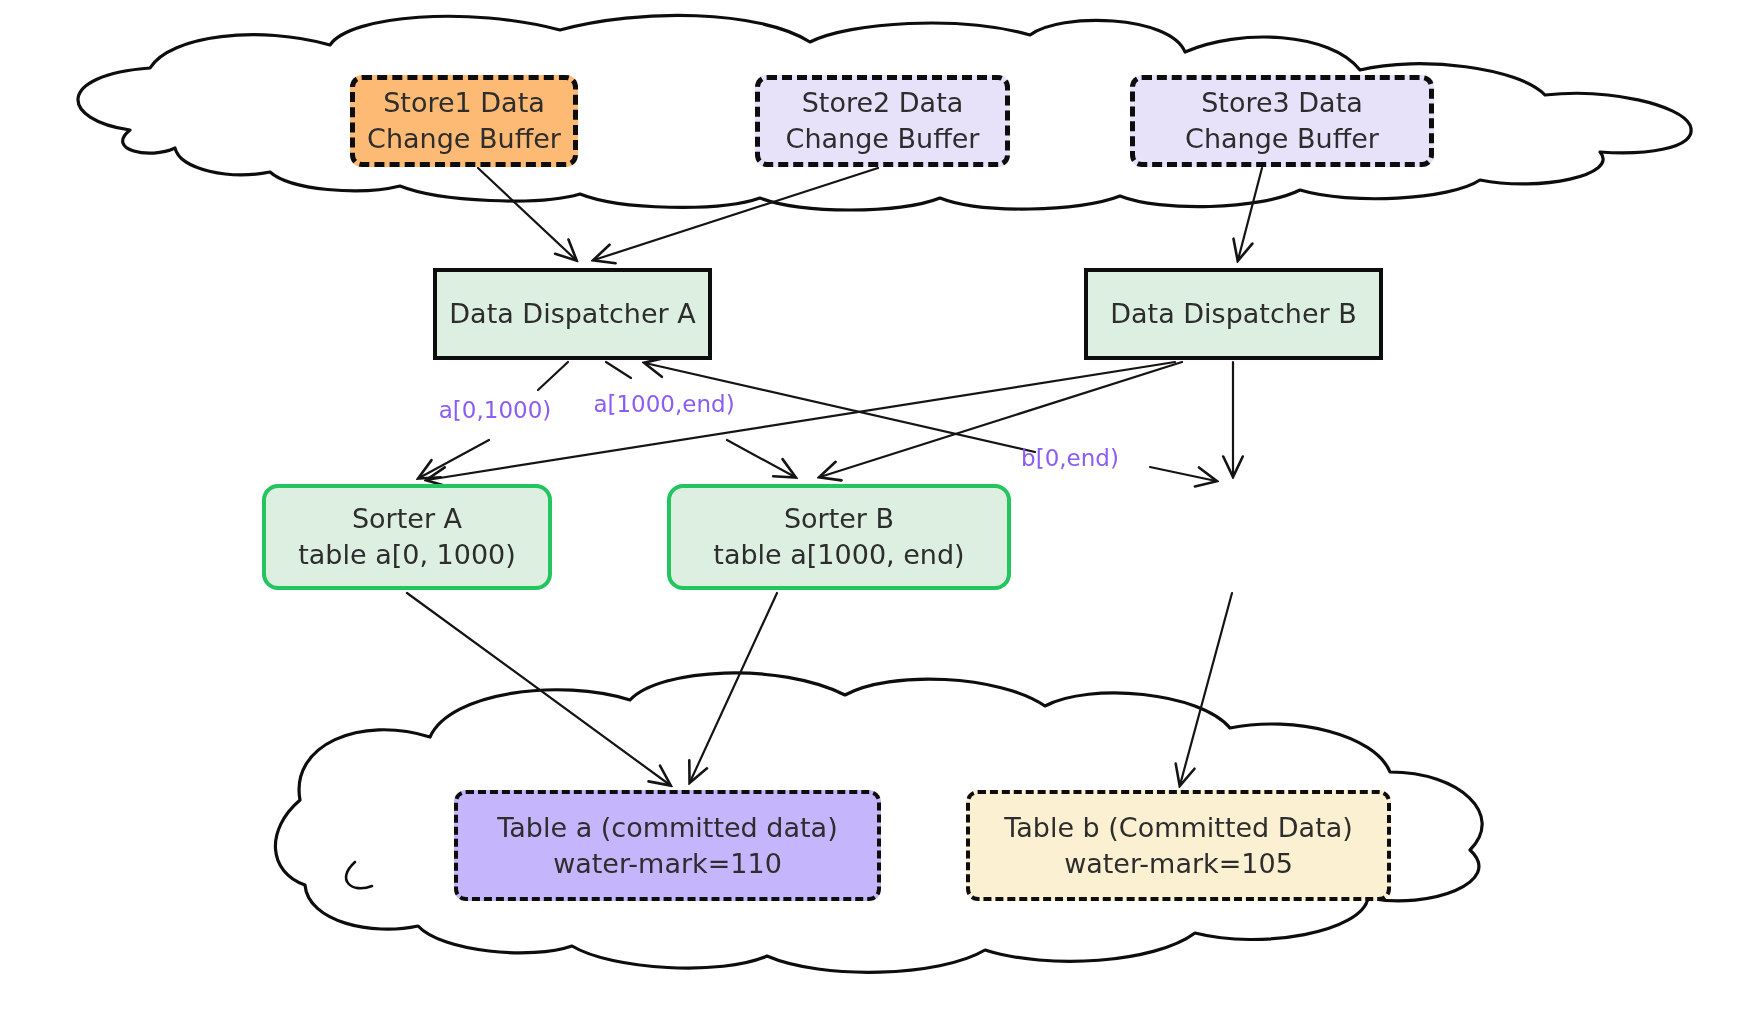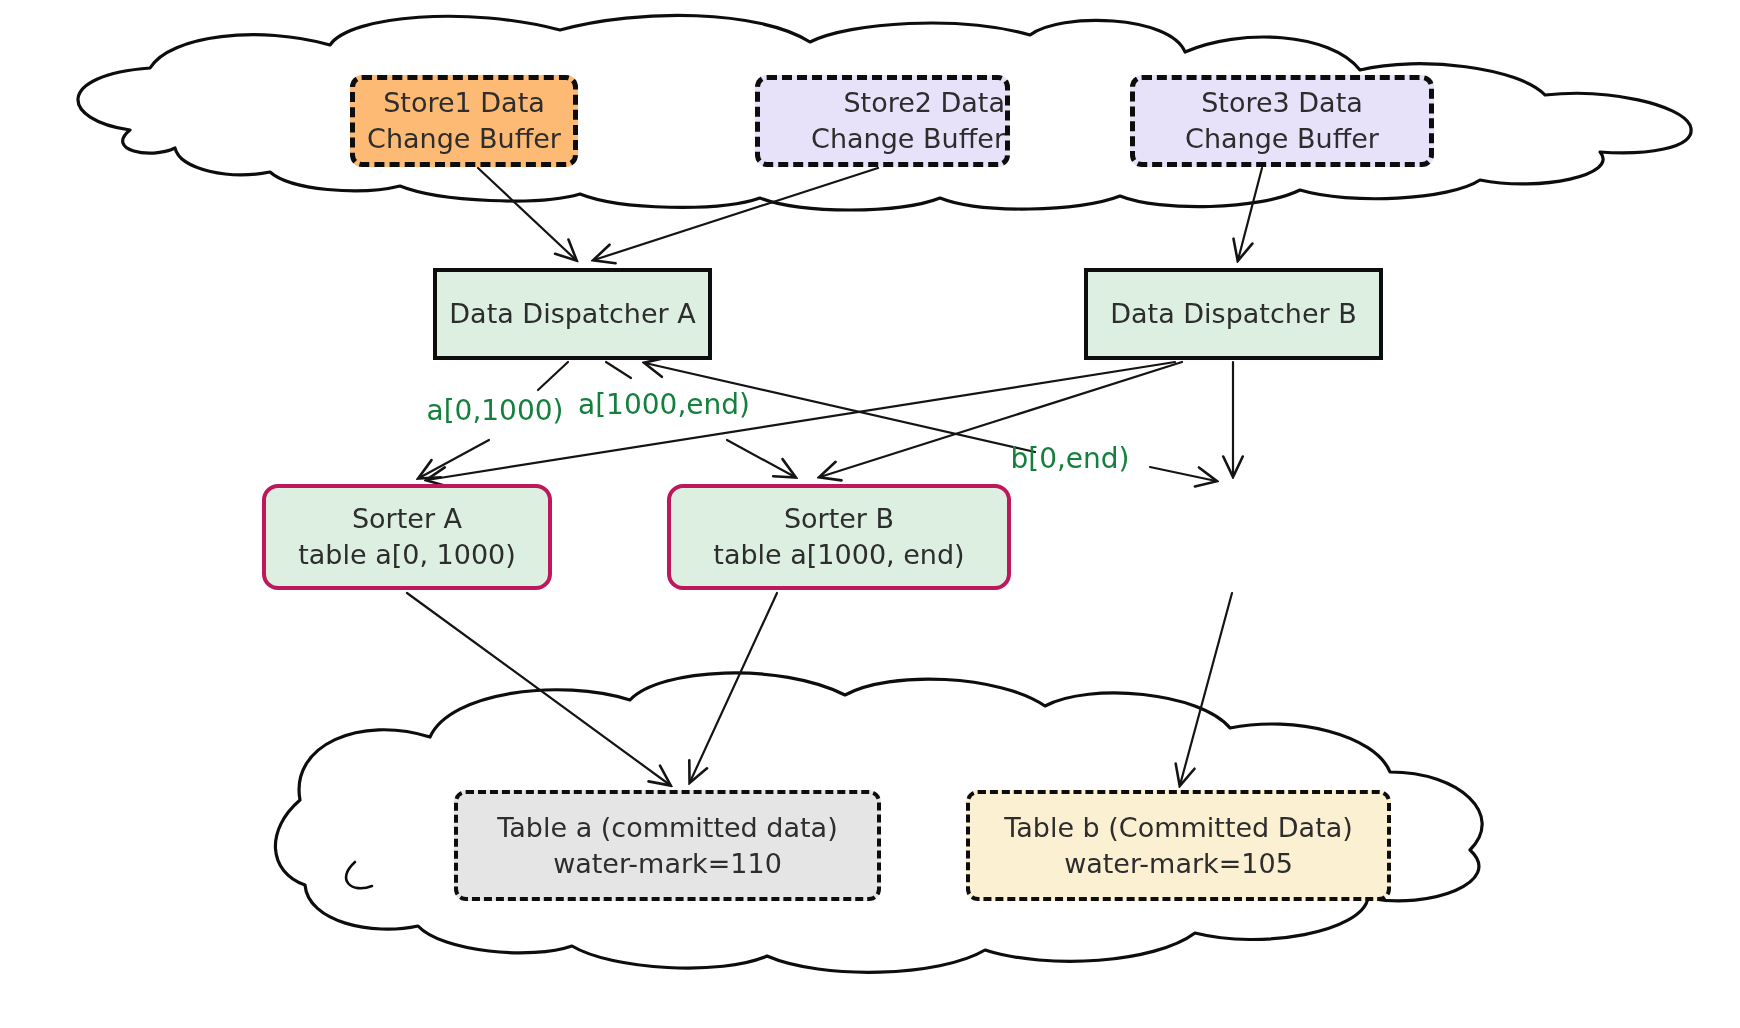--- a/index.html
+++ b/index.html
@@ -15,28 +15,28 @@
     position:absolute;display:flex;flex-direction:column;align-items:center;justify-content:center;
     text-align:center;font-size:27px;line-height:1.32;box-sizing:border-box;
   }
   .store{
     background:#e7e1f9;border:5px dashed #0d0d0d;border-radius:12px;
   }
   .dispatcher{
     background:#dcefe1;border:4px solid #0d0d0d;border-radius:0;
   }
   .sorter{
-    background:#dcefe1;border:4px solid #be185d;border-radius:16px;
+    background:#dcefe1;border:4px solid #22c55e;border-radius:16px;
   }
   .ctable{
     background:#fbf0d2;border:4px dashed #0d0d0d;border-radius:12px;
   }
   .edge-label{
-    position:absolute;transform:translate(-50%,-50%);font-size:28px;white-space:nowrap;
-    color:#15803d;
+    position:absolute;transform:translate(-50%,-50%);font-size:23px;white-space:nowrap;
+    color:#8b5cf6;
   }
 </style>
 </head>
 <body>
 
 <div id="stage">
 
   <svg class="layer" viewBox="0 0 1740 1028">
     <defs>
       <marker id="ah" viewBox="-22 -11 24 22" refX="-1" refY="0" markerWidth="26" markerHeight="24" orient="auto" markerUnits="userSpaceOnUse">
@@ -107,21 +107,21 @@
 
     <line class="edge" marker-end="url(#ah)" x1="407" y1="593" x2="670" y2="785"></line>
     <line class="edge" marker-end="url(#ah)" x1="777" y1="593" x2="690" y2="782"></line>
     <line class="edge" marker-end="url(#ah)" x1="1232" y1="593" x2="1180" y2="785"></line>
   </svg>
 
   <div class="node store" style="left: 350px; top: 75px; width: 228px; height: 92px; background-color: #fdba74;">
     <span>Store1 Data</span>
     <span>Change Buffer</span>
   </div>
-  <div class="node store" style="left: 755px; top: 75px; width: 255px; height: 92px; background-color: rgb(231, 225, 249); align-items: flex-end;">
+  <div class="node store" style="left: 755px; top: 75px; width: 255px; height: 92px; background-color: rgb(231, 225, 249);">
     <span>Store2 Data</span>
     <span>Change Buffer</span>
   </div>
   <div class="node store" style="left: 1130px; top: 75px; width: 304px; height: 92px; background-color: rgb(231, 225, 249);">
     <span>Store3 Data</span>
     <span>Change Buffer</span>
   </div>
 
   <div class="node dispatcher" style="left: 433px; top: 268px; width: 279px; height: 92px; background-color: rgb(220, 239, 225);">
     <span>Data Dispatcher A</span>
@@ -132,21 +132,21 @@
 
   <div class="node sorter" style="left: 262px; top: 484px; width: 290px; height: 106px; background-color: rgb(220, 239, 225);">
     <span>Sorter A</span>
     <span>table a[0, 1000)</span>
   </div>
   <div class="node sorter" style="left: 667px; top: 484px; width: 344px; height: 106px; background-color: rgb(220, 239, 225);">
     <span>Sorter B</span>
     <span>table a[1000, end)</span>
   </div>
 
-  <div class="node ctable" style="left: 454px; top: 790px; width: 427px; height: 111px; background-color: #e5e5e5;">
+  <div class="node ctable" style="left: 454px; top: 790px; width: 427px; height: 111px; background-color: #c4b5fd;">
     <span>Table a (committed data)</span>
     <span>water-mark=110</span>
   </div>
   <div class="node ctable" style="left: 966px; top: 790px; width: 425px; height: 111px; background-color: rgb(251, 240, 210);">
     <span>Table b (Committed Data)</span>
     <span>water-mark=105</span>
   </div>
 
   <div class="edge-label" style="left:495px;top:410px;">a[0,1000)</div>
   <div class="edge-label" style="left:664px;top:404px;">a[1000,end)</div>

